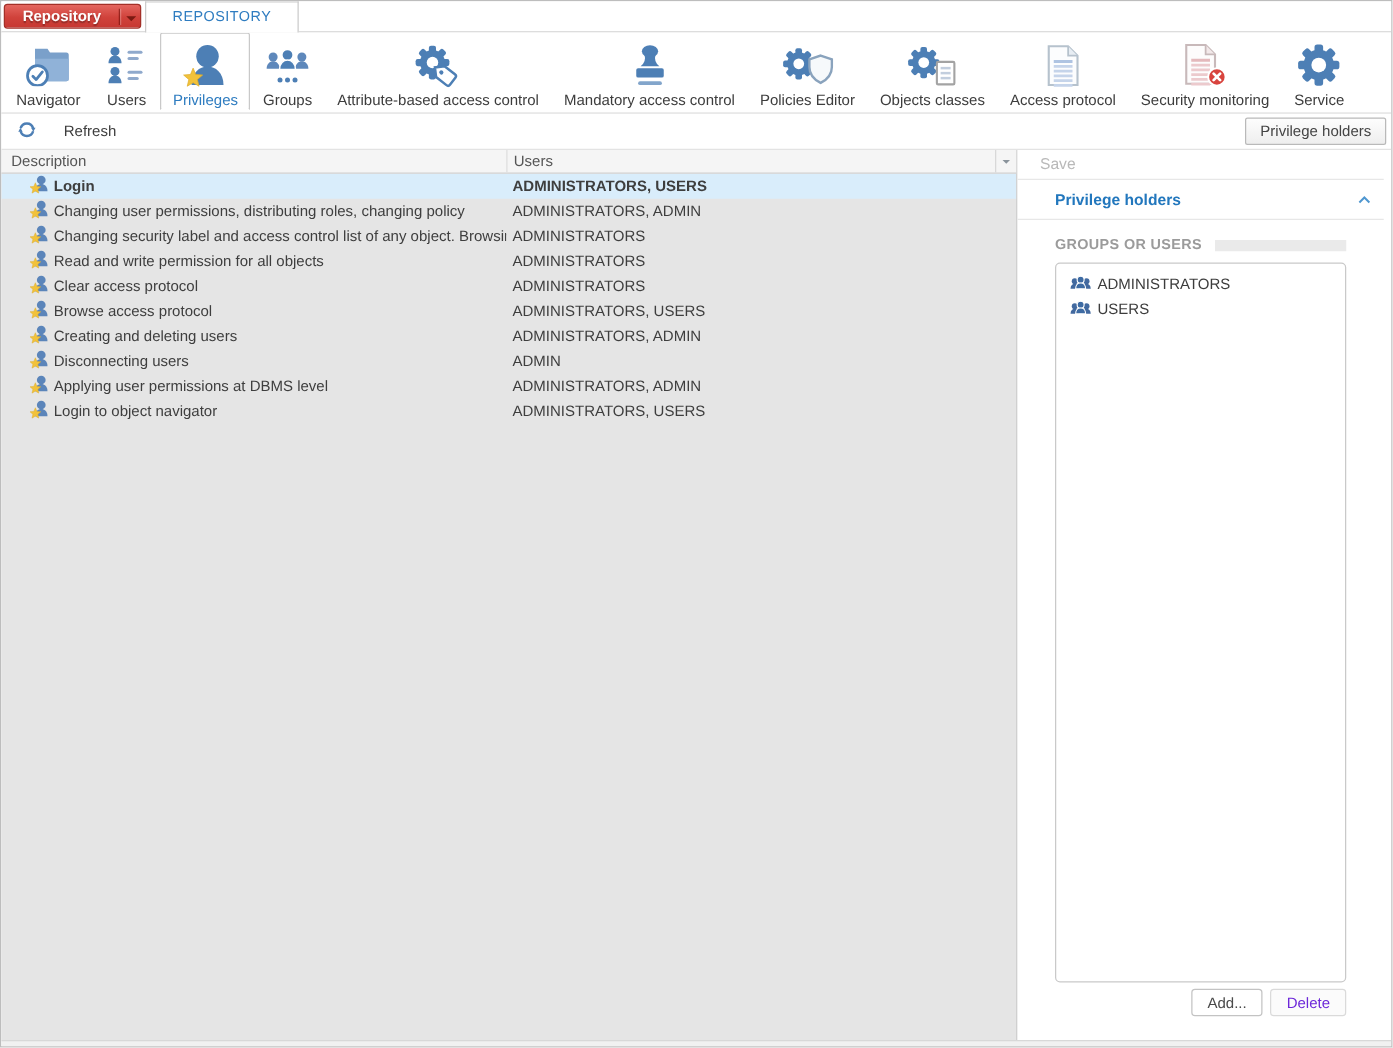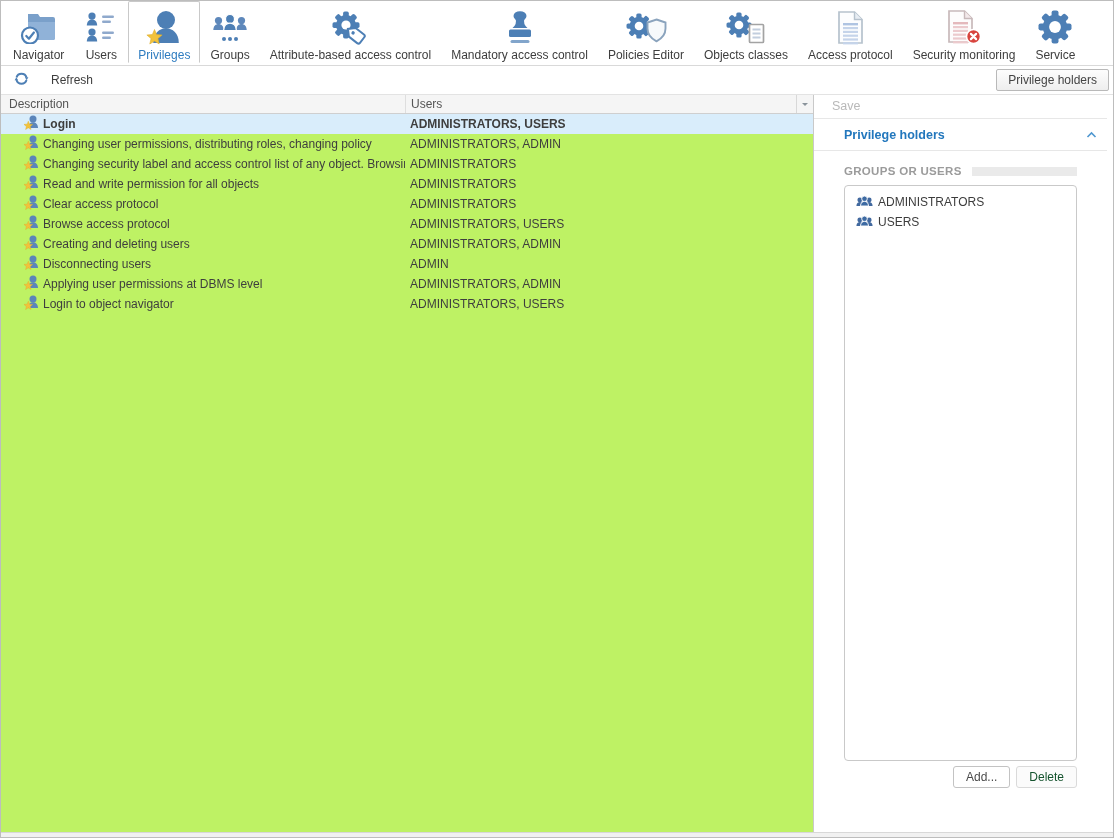--- a/index.html
+++ b/index.html
@@ -31,21 +31,21 @@
 
   
   .refresh-bar{height:29px;flex:0 0 auto;display:flex;align-items:center;border-bottom:1px solid #e3e3e3;
                padding:0 4px 0 9px;background:#fff;box-sizing:border-box;}
   .refresh-btn{display:flex;align-items:center;gap:22px;font-size:12px;color:#3d3d3d;cursor:pointer;padding:2px 4px;}
   .ph-top-btn{margin-left:auto;height:22px;padding:0 11px;font-size:12px;color:#444;font-family:inherit;
               border:1px solid #b9b9b9;border-radius:2px;background:linear-gradient(#fdfdfd,#eee);cursor:pointer;}
 
   
   .content{flex:1;display:flex;min-height:0;}
-  .table-area{width:813px;flex:0 0 auto;box-sizing:border-box;border-right:1px solid #c9c9c9;display:flex;flex-direction:column;background:#bef264;}
+  .table-area{width:813px;flex:0 0 auto;box-sizing:border-box;border-right:1px solid #c9c9c9;display:flex;flex-direction:column;background:#e5e5e5;}
   .thead{height:19px;flex:0 0 auto;display:flex;background:#f5f5f5;border-bottom:1px solid #cfcfcf;font-size:12px;color:#555;box-sizing:border-box;}
   .th-desc{width:404px;box-sizing:border-box;padding-left:8px;display:flex;align-items:center;cursor:default;}
   .th-users{flex:1;box-sizing:border-box;border-left:1px solid #dedede;padding-left:5px;display:flex;align-items:center;cursor:default;}
   .hdr-menu{margin-left:auto;width:16px;align-self:stretch;border-left:1px solid #d8d8d8;display:flex;align-items:center;justify-content:center;cursor:pointer;}
   .hdr-menu i{display:block;border:3.5px solid transparent;border-top-color:#8a939b;margin-top:4px;}
   .tbody{flex:1;overflow:hidden;}
   .trow{height:20px;display:flex;align-items:center;font-size:12px;color:#3e3e3e;cursor:pointer;}
   .trow.selected{background:#d9edfb;font-weight:bold;}
   .td-desc{width:404px;flex:0 0 auto;box-sizing:border-box;padding-left:23px;display:flex;align-items:center;gap:4px;overflow:hidden;white-space:nowrap;}
   .td-desc svg{flex:0 0 auto;}
@@ -62,29 +62,39 @@
   .section-body{flex:1;display:flex;flex-direction:column;padding:14px 36px 0 30px;min-height:0;}
   .field-row{display:flex;align-items:center;flex:0 0 auto;}
   .field-label{font-size:11.5px;color:#9b9b9b;letter-spacing:.3px;white-space:nowrap;font-weight:bold;}
   .field-bar{flex:1;height:9px;background:#eaeaea;margin-left:10px;}
   .listbox{margin-top:8px;height:576px;flex:0 0 auto;box-sizing:border-box;border:1px solid #c9c9c9;border-radius:4px;
            background:#fff;padding-top:6px;overflow:hidden;}
   .lb-item{height:20px;display:flex;align-items:center;gap:5px;padding-left:11px;font-size:12px;color:#3c3c3c;cursor:pointer;}
   .btn-row{display:flex;justify-content:flex-end;gap:6px;margin-top:5px;flex:0 0 auto;}
   .btn{height:22px;min-width:54px;padding:0 12px;box-sizing:border-box;font-size:12px;font-family:inherit;
        border:1px solid #c3c3c3;border-radius:3px;background:#fff;color:#4a4a4a;cursor:pointer;}
-  .btn[disabled]{color:#14532d;border-color:#dadada;background:#fbfbfb;cursor:default;}
+  .btn[disabled]{color:#6d28d9;border-color:#dadada;background:#fbfbfb;cursor:default;}
 
   .bottom-strip{flex:0 0 auto;height:4px;background:#f1f1f1;border-top:1px solid #d8d8d8;}
 </style>
 </head>
 <body>
 
 <div class="app">
 
+  <div class="tabstrip">
+    <div class="menu-btn">
+      <span class="lbl">Repository</span>
+      <span class="sep"></span>
+      <span class="caret">
+          <i></i>
+        </span>
+    </div>
+    <div class="tab">REPOSITORY</div>
+  </div>
 
   <div class="toolbar">
       <div class="tb-btn">
         <span class="tb-icon">
           <svg width="40" height="34" viewBox="0 0 40 34">
     <path d="M9 4 h10 l2 3 h13 a2 2 0 0 1 2 2 v19 a2 2 0 0 1 -2 2 H11 a2 2 0 0 1 -2 -2 z" fill="#7aa0ca"></path>
     <path d="M9 12 h27 v16 a2 2 0 0 1 -2 2 H11 a2 2 0 0 1 -2 -2 z" fill="#90b2d8"></path>
     <circle cx="11" cy="25.5" r="8" fill="#fff" stroke="#4d7fb5" stroke-width="2.2"></circle>
     <path d="M7.3 26 l2.6 2.7 l5 -6.2" stroke="#4d7fb5" stroke-width="2.2" fill="none" stroke-linecap="round" stroke-linejoin="round"></path>
           </svg>

